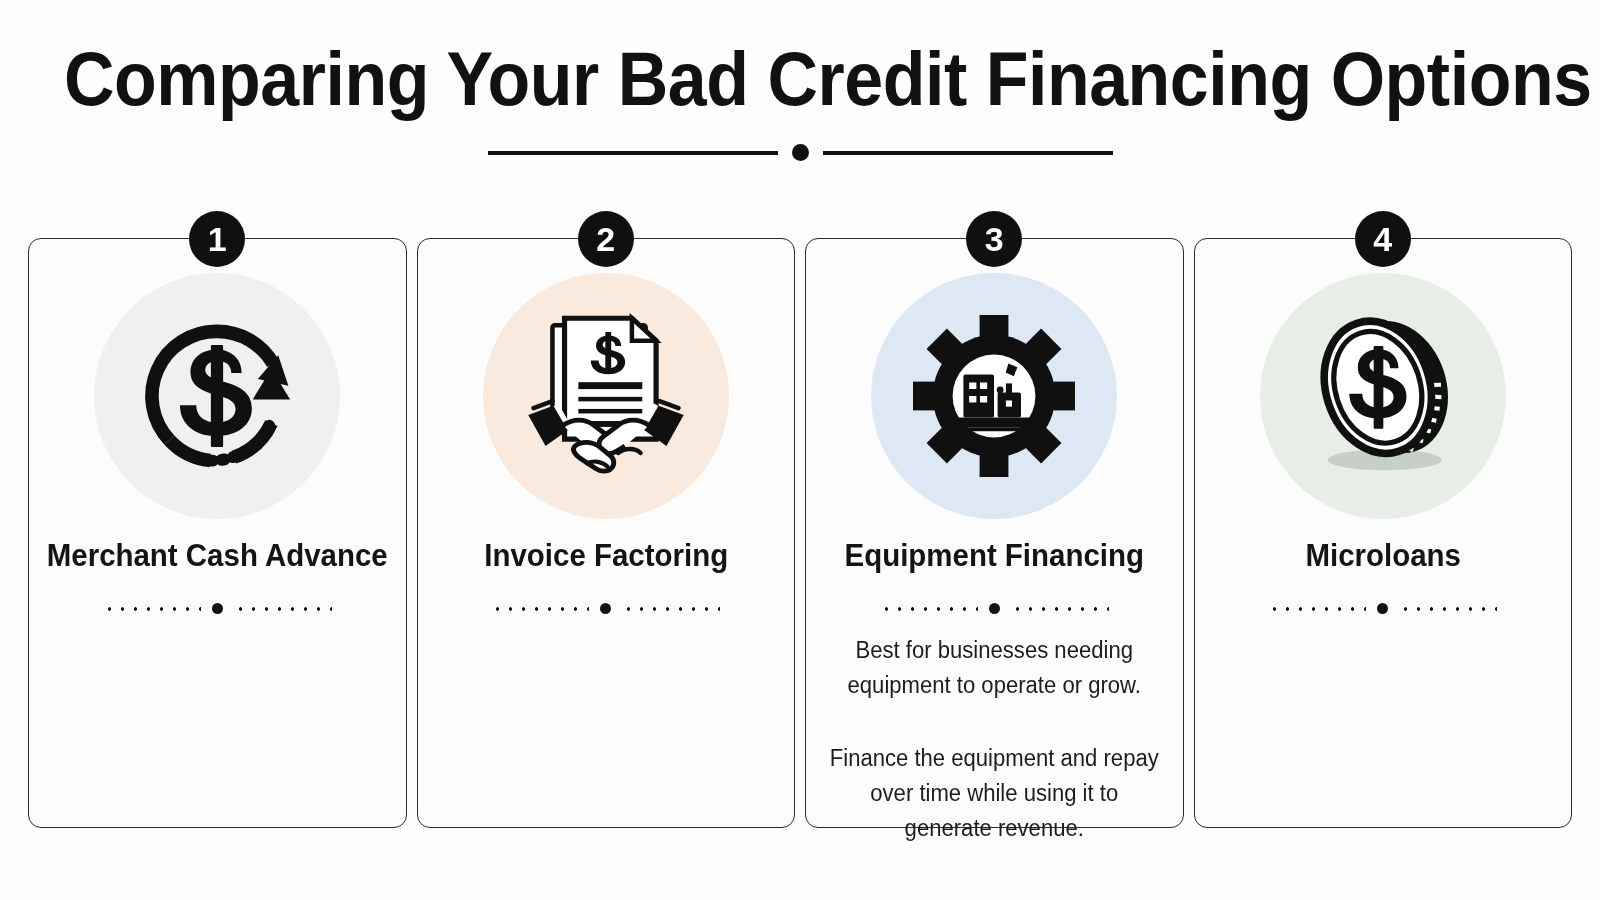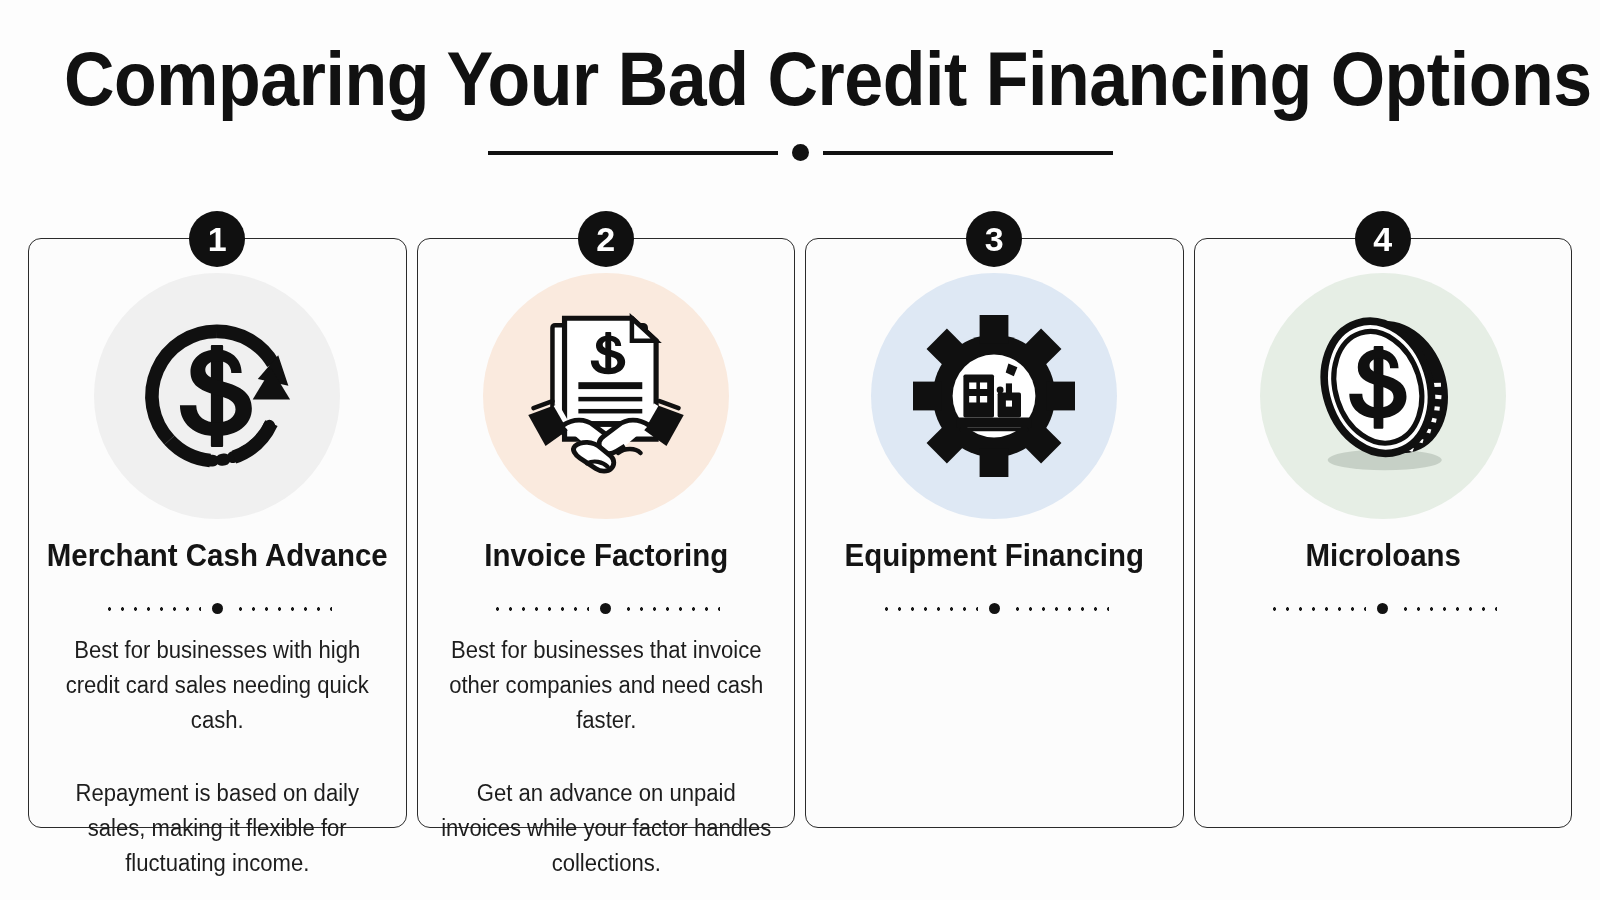--- a/index.html
+++ b/index.html
@@ -216,24 +216,20 @@
       </div>
 
       <div class="card-title">Merchant Cash Advance</div>
 
       <div class="card-divider">
         <span class="cd-dots"></span>
         <span class="cd-dot"></span>
         <span class="cd-dots"></span>
       </div>
 
-      <div class="card-body">
-        <p>Best for businesses with high credit card sales needing quick cash.</p>
-        <p>Repayment is based on daily sales, making it flexible for fluctuating income.</p>
-      </div>
     </div>
 
     <div class="card">
       <div class="badge">2</div>
 
       <div class="icon-wrap" style="background:#faeade">
         <svg width="190" height="190" viewBox="0 0 110 110" aria-hidden="true">
 
           <rect x="24" y="14" width="54" height="62" rx="1.5" fill="#ffffff" stroke="#101010" stroke-width="2.6"></rect>
 
@@ -275,24 +271,20 @@
       </div>
 
       <div class="card-title">Invoice Factoring</div>
 
       <div class="card-divider">
         <span class="cd-dots"></span>
         <span class="cd-dot"></span>
         <span class="cd-dots"></span>
       </div>
 
-      <div class="card-body">
-        <p>Best for businesses that invoice other companies and need cash faster.</p>
-        <p>Get an advance on unpaid invoices while your factor handles collections.</p>
-      </div>
     </div>
 
     <div class="card">
       <div class="badge">3</div>
 
       <div class="icon-wrap" style="background:#dee8f4">
         <svg width="180" height="180" viewBox="0 0 100 100" aria-hidden="true">
 
           <g fill="#101010">
             <circle cx="50" cy="50" r="34"></circle>
@@ -331,20 +323,24 @@
       </div>
 
       <div class="card-title">Equipment Financing</div>
 
       <div class="card-divider">
         <span class="cd-dots"></span>
         <span class="cd-dot"></span>
         <span class="cd-dots"></span>
       </div>
 
+      <div class="card-body">
+        <p>Best for businesses needing equipment to operate or grow.</p>
+        <p>Finance the equipment and repay over time while using it to generate revenue.</p>
+      </div>
     </div>
 
     <div class="card">
       <div class="badge">4</div>
 
       <div class="icon-wrap" style="background:#e6eee5">
         <svg width="190" height="190" viewBox="0 0 110 110" aria-hidden="true">
 
           <ellipse cx="56" cy="92" rx="33" ry="6" fill="#9aa79a" opacity="0.42"></ellipse>
 

